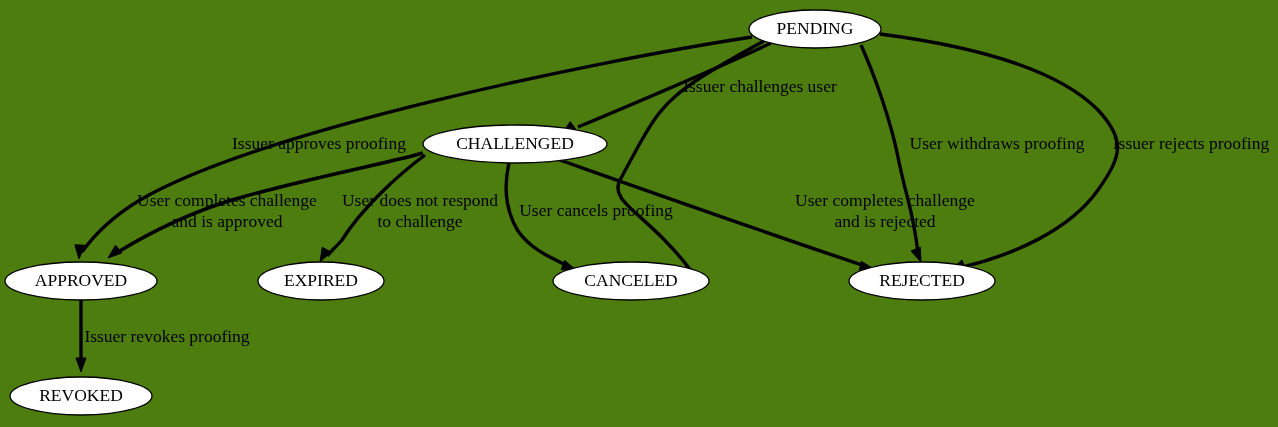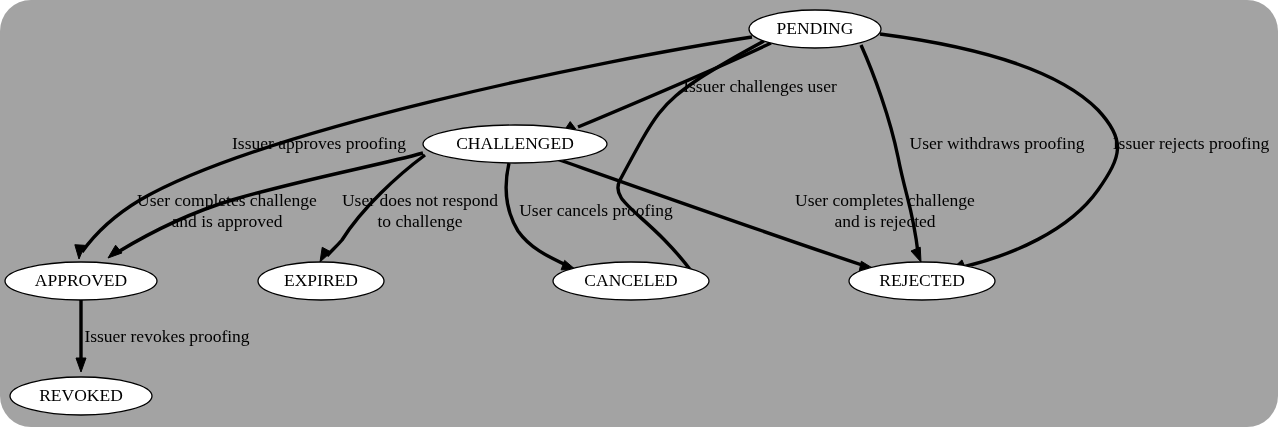--- a/index.html
+++ b/index.html
@@ -4,24 +4,23 @@
 <style>
   html, body {
     margin: 0;
     padding: 0;
     background: #ffffff;
   }
   #canvas {
     position: relative;
     width: 1278px;
     height: 427px;
-    background: #a3a3a3;
+    background: #4d7c0f;
     overflow: hidden;
     font-family: "Liberation Serif", "DejaVu Serif", serif;
-    border-radius: 31px;
   }
   svg.graph {
     position: absolute;
     left: 0;
     top: 0;
     width: 1278px;
     height: 427px;
   }
   .node-ellipse {
     fill: #ffffff;

